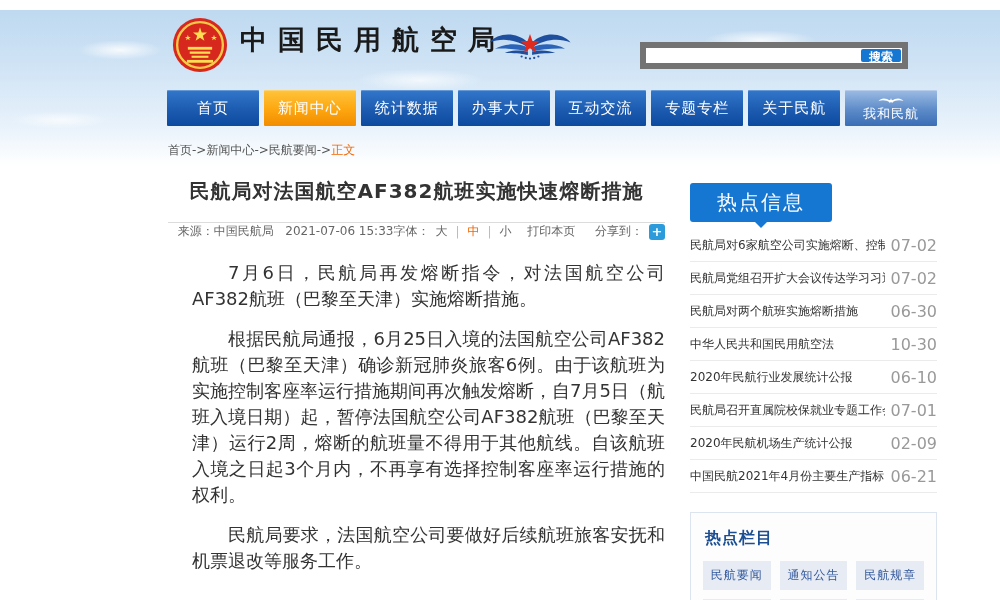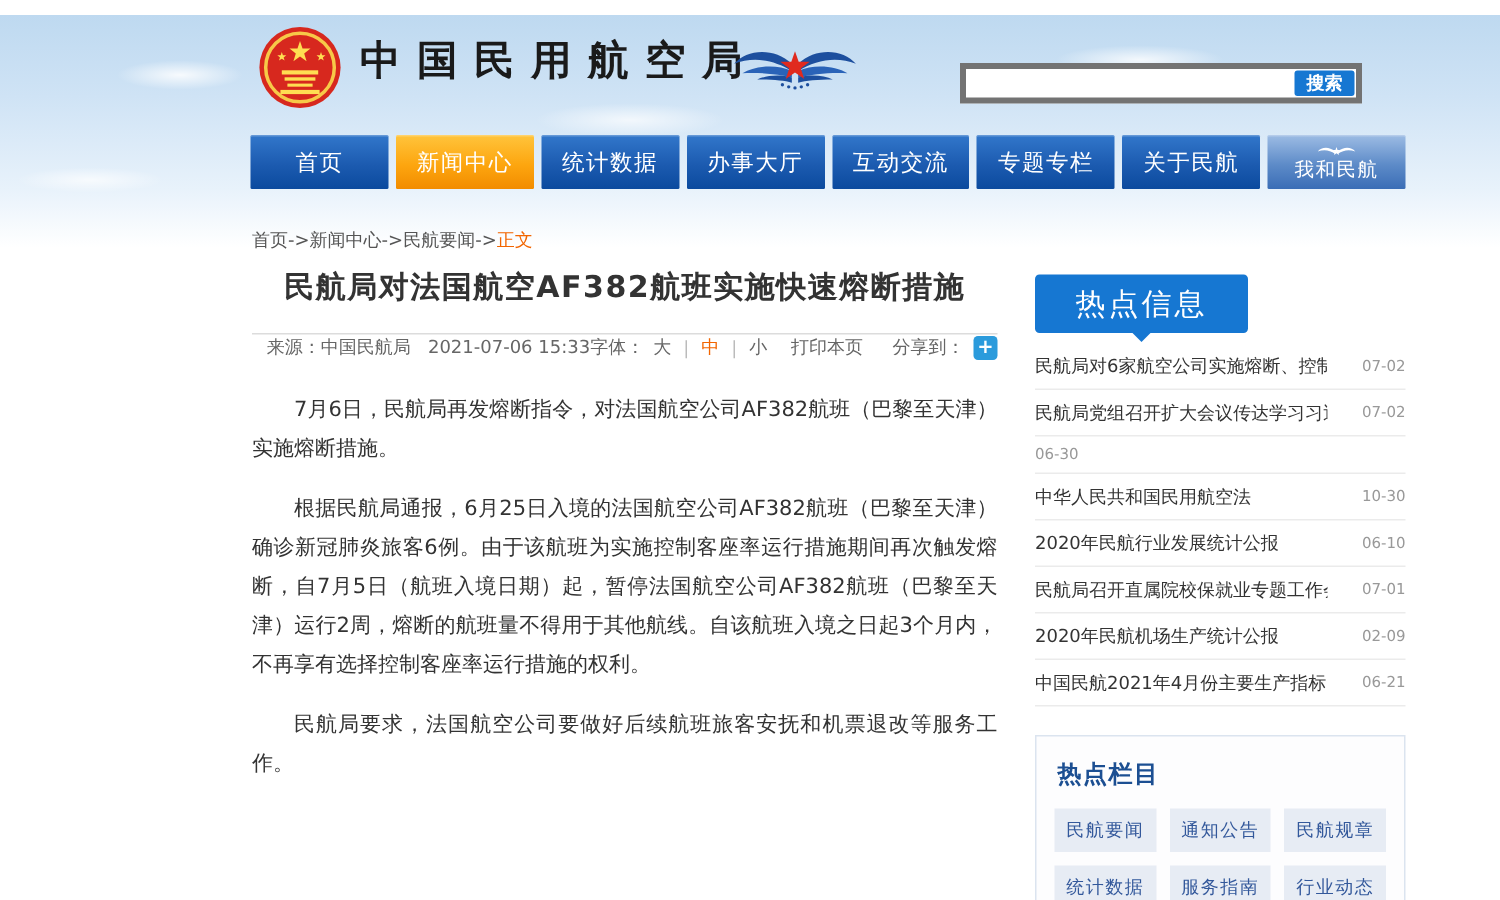--- a/index.html
+++ b/index.html
@@ -25,21 +25,21 @@
 
   
   .emblem { position:absolute; left:172px; top:16px; width:56px; height:58px; }
   .site-title { position:absolute; left:240px; top:22px; }
   .site-title .zh { font-size:27px; font-weight:700; color:#1a1a1a; letter-spacing:11px; white-space:nowrap; }
   .site-title .en { font-size:13px; font-weight:700; color:#222; letter-spacing:.5px; margin-top:3px; }
   .wings { position:absolute; left:488px; top:28px; width:84px; height:36px; }
 
   .search-box {
     position:absolute; left:640px; top:42px; width:268px; height:27px;
-    background:#fff; border:4px solid #737373; display:flex; align-items:stretch;
+    background:#fff; border:6px solid #737373; display:flex; align-items:stretch;
   }
   .search-input { flex:1; border:none; outline:none; font-size:12px; padding:0 6px; background:transparent; }
   .search-btn {
     width:40px; border:none; background:#1677d2; color:#fff; font-size:12px;
     font-weight:700; cursor:pointer; border-radius:2px; margin:1px; font-family:inherit;
   }
 
   
   .nav { position:absolute; left:167px; top:90px; width:770px; height:36px; display:flex; gap:5px; }
   .nav-tab {
@@ -47,61 +47,61 @@
     background:linear-gradient(180deg,#3277cb 0%, #1c5bb0 55%, #0b4a9e 100%);
     color:#fff; font-size:15px; letter-spacing:1px; border-radius:1px;
     box-shadow:inset 0 1px 0 rgba(255,255,255,.25);
   }
   .nav-tab.active { background:linear-gradient(180deg,#ffc43c 0%, #fda60f 55%, #f28c00 100%); }
   .nav-tab.special { background:linear-gradient(180deg,#9dbce4 0%, #5d8bc8 55%, #3a6db6 100%); flex-direction:column; gap:0; }
   .nav-tab.special .mini-wings { width:26px; height:9px; margin-bottom:1px; }
   .nav-tab.special span.lbl { font-size:13px; line-height:13px; }
 
   
-  .breadcrumb { position:absolute; left:168px; top:152px; font-size:12px; color:#555; }
+  .breadcrumb { position:absolute; left:168px; top:142px; font-size:12px; color:#555; }
   .breadcrumb a { color:#555; text-decoration:none; cursor:pointer; }
   .breadcrumb .current { color:#f26500; }
 
   
   .article { position:absolute; left:168px; top:170px; width:497px; }
   .article h1 { text-align:center; font-size:20px; color:#333; font-weight:700; letter-spacing:1px; margin-top:8px; }
   .article .rule { border-bottom:1px solid #dcdcdc; margin:17px 0 0 0; }
   .meta { display:flex; justify-content:flex-end; align-items:center; margin-top:0; font-size:12px; color:#666; }
   .meta .right { display:flex; align-items:center; gap:6px; }
   .meta .divider { color:#bbb; margin:0 2px; }
   .meta .size-mid { color:#f26500; }
   .meta .share-ico {
     display:inline-block; width:16px; height:16px; background:#2b9bdc; color:#fff;
     border-radius:3px; text-align:center; line-height:15px; font-size:13px; font-weight:700; cursor:pointer;
   }
   .meta .clickable { cursor:pointer; }
   .body-text { margin-top:20px; }
   .body-text p {
-    font-size:14px; color:#333; line-height:26px; text-indent:2em;
-    text-align:justify; margin-bottom:14px;
+    font-size:18px; color:#333; line-height:26px; text-indent:2em;
+    text-align:justify; margin-bottom:14px;margin-left:24px;
   }
 
   
   .sidebar { position:absolute; left:690px; top:183px; width:247px; }
   .hot-tab {
     position:relative; display:inline-block; background:#1677d2; color:#fff;
     font-size:20px; font-weight:400; letter-spacing:2px; padding:6px 27px 6px 27px;
     border-radius:3px; cursor:pointer;
   }
   .hot-tab::after {
     content:""; position:absolute; left:50%; bottom:-6px; transform:translateX(-50%);
     border:6px solid transparent; border-top-color:#1677d2; border-bottom:0;
   }
   .hot-list { list-style:none; margin-top:7px; }
   .hot-list li {
     display:flex; justify-content:space-between; align-items:center;
     padding:7px 0 6px 0; border-bottom:1px solid #ebebeb; cursor:pointer;
   }
   .hot-list .t { font-size:12px; color:#333; white-space:nowrap; overflow:hidden; max-width:195px; }
-  .hot-list .d { font-size:10px; color:#999; }
+  .hot-list .d { font-size:16px; color:#999; }
 
   .columns-box {
     margin-top:19px; border:1px solid #dbe4ef; background:#fdfdfe; padding:13px 12px 14px 12px;
   }
   .columns-box h3 { font-size:16px; color:#1c4f92; font-weight:700; letter-spacing:1px; margin:2px 0 12px 2px; }
   .col-grid { display:grid; grid-template-columns:repeat(3,1fr); gap:9px; }
   .col-cell {
     background:#e7ecf4; color:#33589b; font-size:12px; text-align:center;
     padding:6px 0; cursor:pointer; letter-spacing:1px;
   }
@@ -202,20 +202,21 @@
     <ul class="hot-list">
       <li>
           <span class="t">民航局对6家航空公司实施熔断、控制客...</span>
           <span class="d">07-02</span>
         </li>
       <li>
           <span class="t">民航局党组召开扩大会议传达学习习近平...</span>
           <span class="d">07-02</span>
         </li>
       <li>
+          <span class="t">民航局对两个航班实施熔断措施</span>
           <span class="d">06-30</span>
         </li>
       <li>
           <span class="t">中华人民共和国民用航空法</span>
           <span class="d">10-30</span>
         </li>
       <li>
           <span class="t">2020年民航行业发展统计公报</span>
           <span class="d">06-10</span>
         </li>

